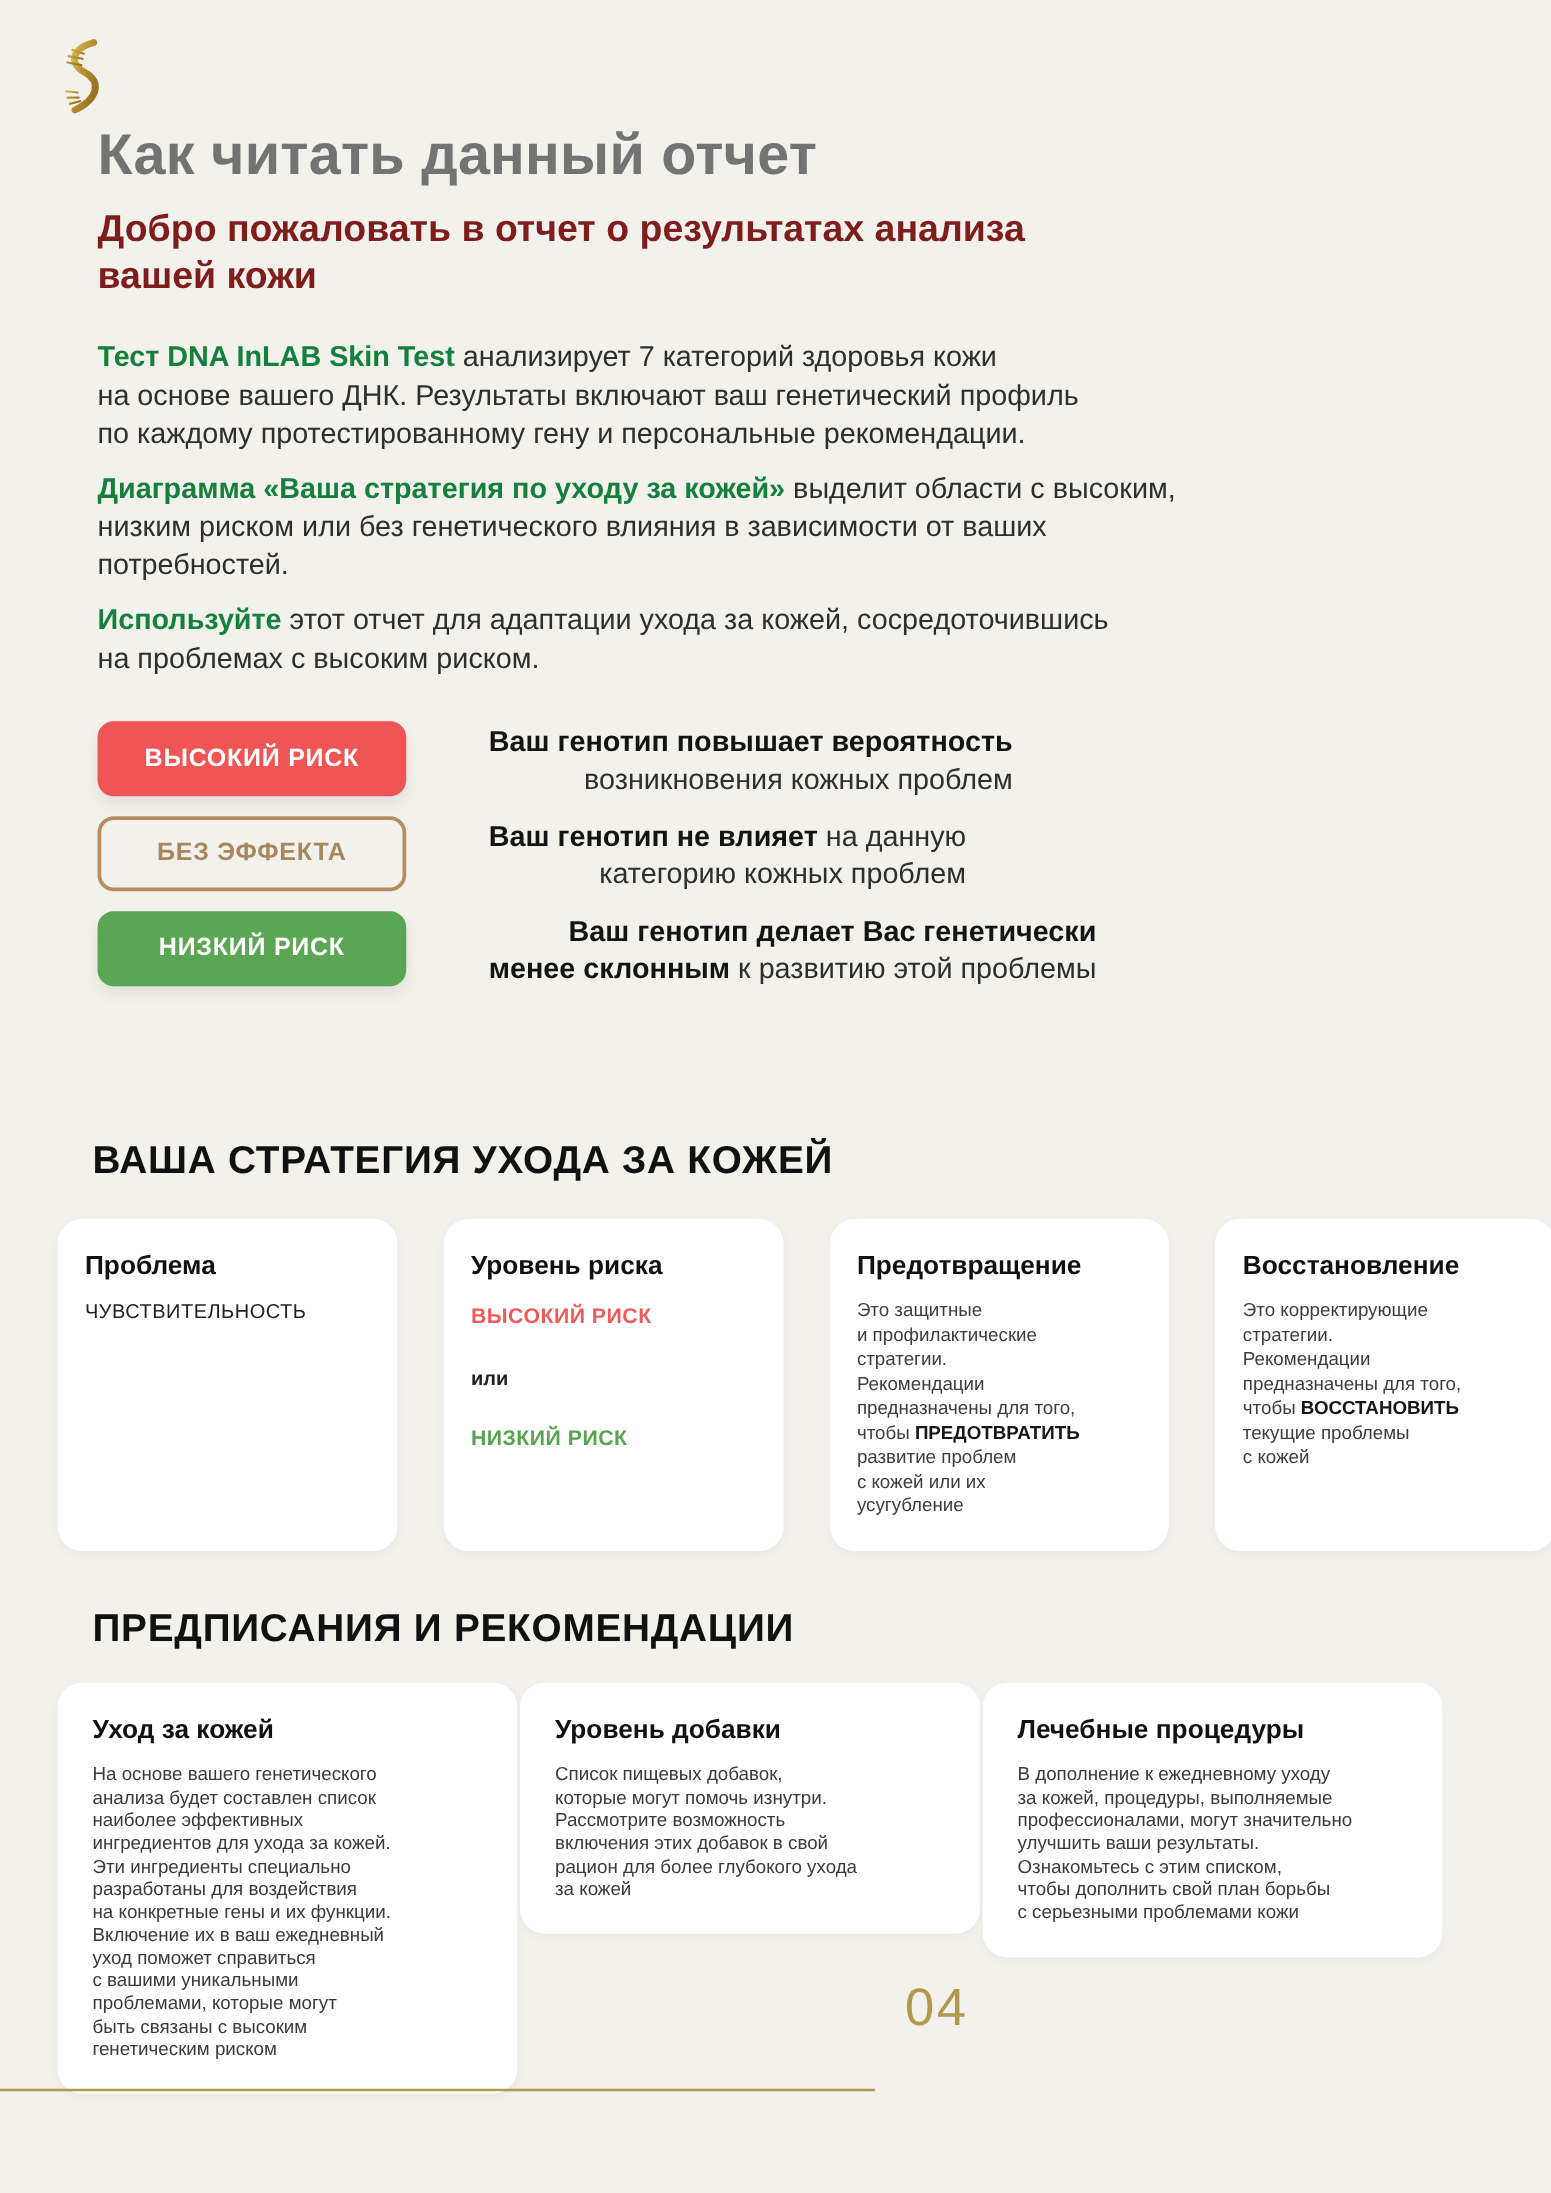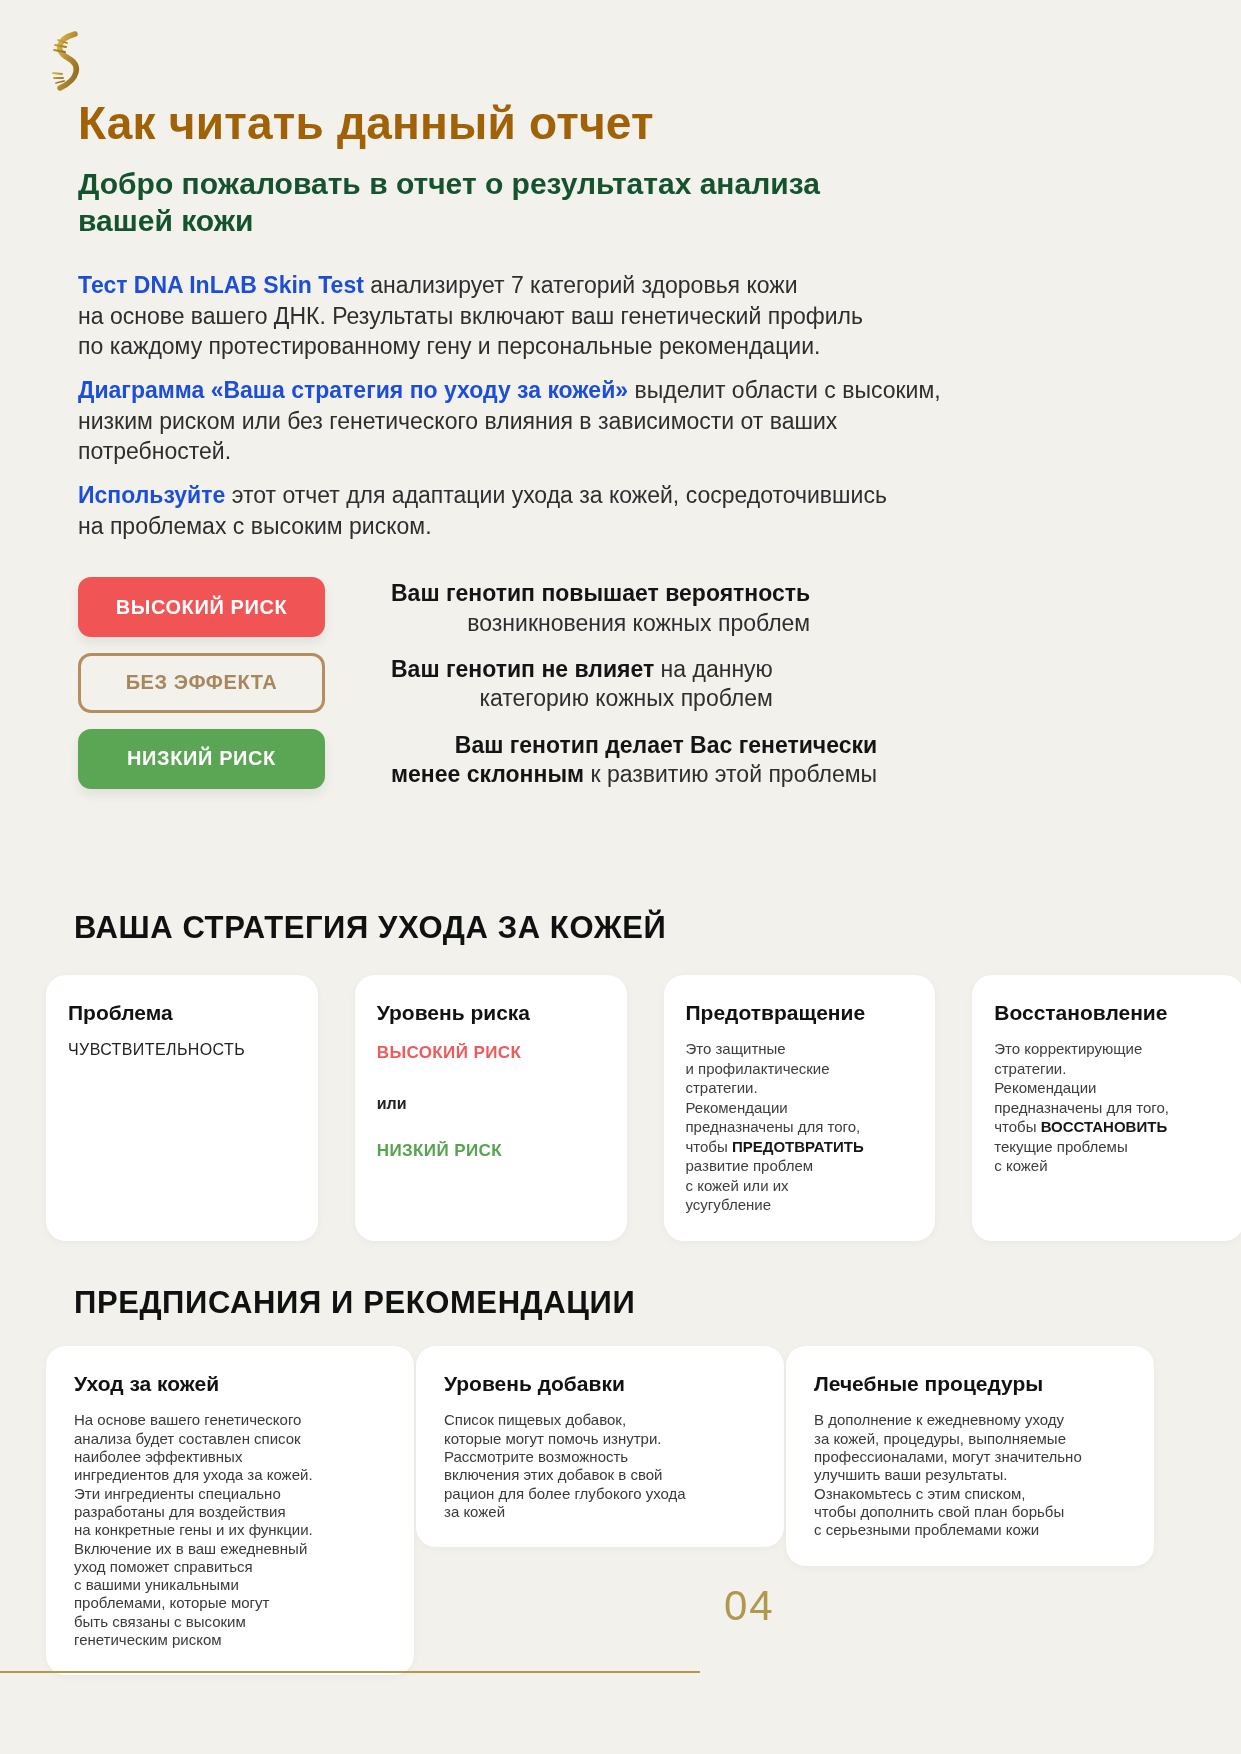--- a/index.html
+++ b/index.html
@@ -9,29 +9,29 @@
     background:#F2F1EC;
     font-family:"Liberation Sans","DejaVu Sans",sans-serif;
     color:#1c1c1c;
     overflow:hidden;
   }
   .logo{position:absolute;top:30px;left:44px;width:48px;height:64px;}
   .content{padding:98px 60px 0 78px;}
   .preline{white-space:pre-line;}
   h1.title{
     margin:0;font-size:46px;line-height:1.1;font-weight:700;
-    letter-spacing:0.2px;color:#a16207;
+    letter-spacing:0.2px;color:#737373;
   }
   h2.subtitle{
-    margin:16px 0 0 0;font-size:30px;line-height:1.26;font-weight:700;color:#14532d;
+    margin:16px 0 0 0;font-size:30px;line-height:1.26;font-weight:700;color:#7f1d1d;
     max-width:920px;
   }
   .intro{margin-top:30px;max-width:1000px;}
   .intro p{margin:0 0 14px 0;font-size:23px;line-height:1.32;color:#2e2e2e;}
-  .intro p strong{color:#1d4ed8;}
+  .intro p strong{color:#15803d;}
   .legend{margin-top:36px;}
   .legend-row{display:flex;align-items:flex-start;margin-bottom:15px;}
   .badge{
     width:247px;height:60px;border-radius:13px;
     display:flex;align-items:center;justify-content:center;
     font-size:20px;font-weight:700;letter-spacing:0.6px;
     box-shadow:0 6px 12px rgba(0,0,0,0.07);
     flex:0 0 auto;box-sizing:border-box;
   }
   .badge-high{background:var(--high_risk,#F05454);color:#ffffff;}

